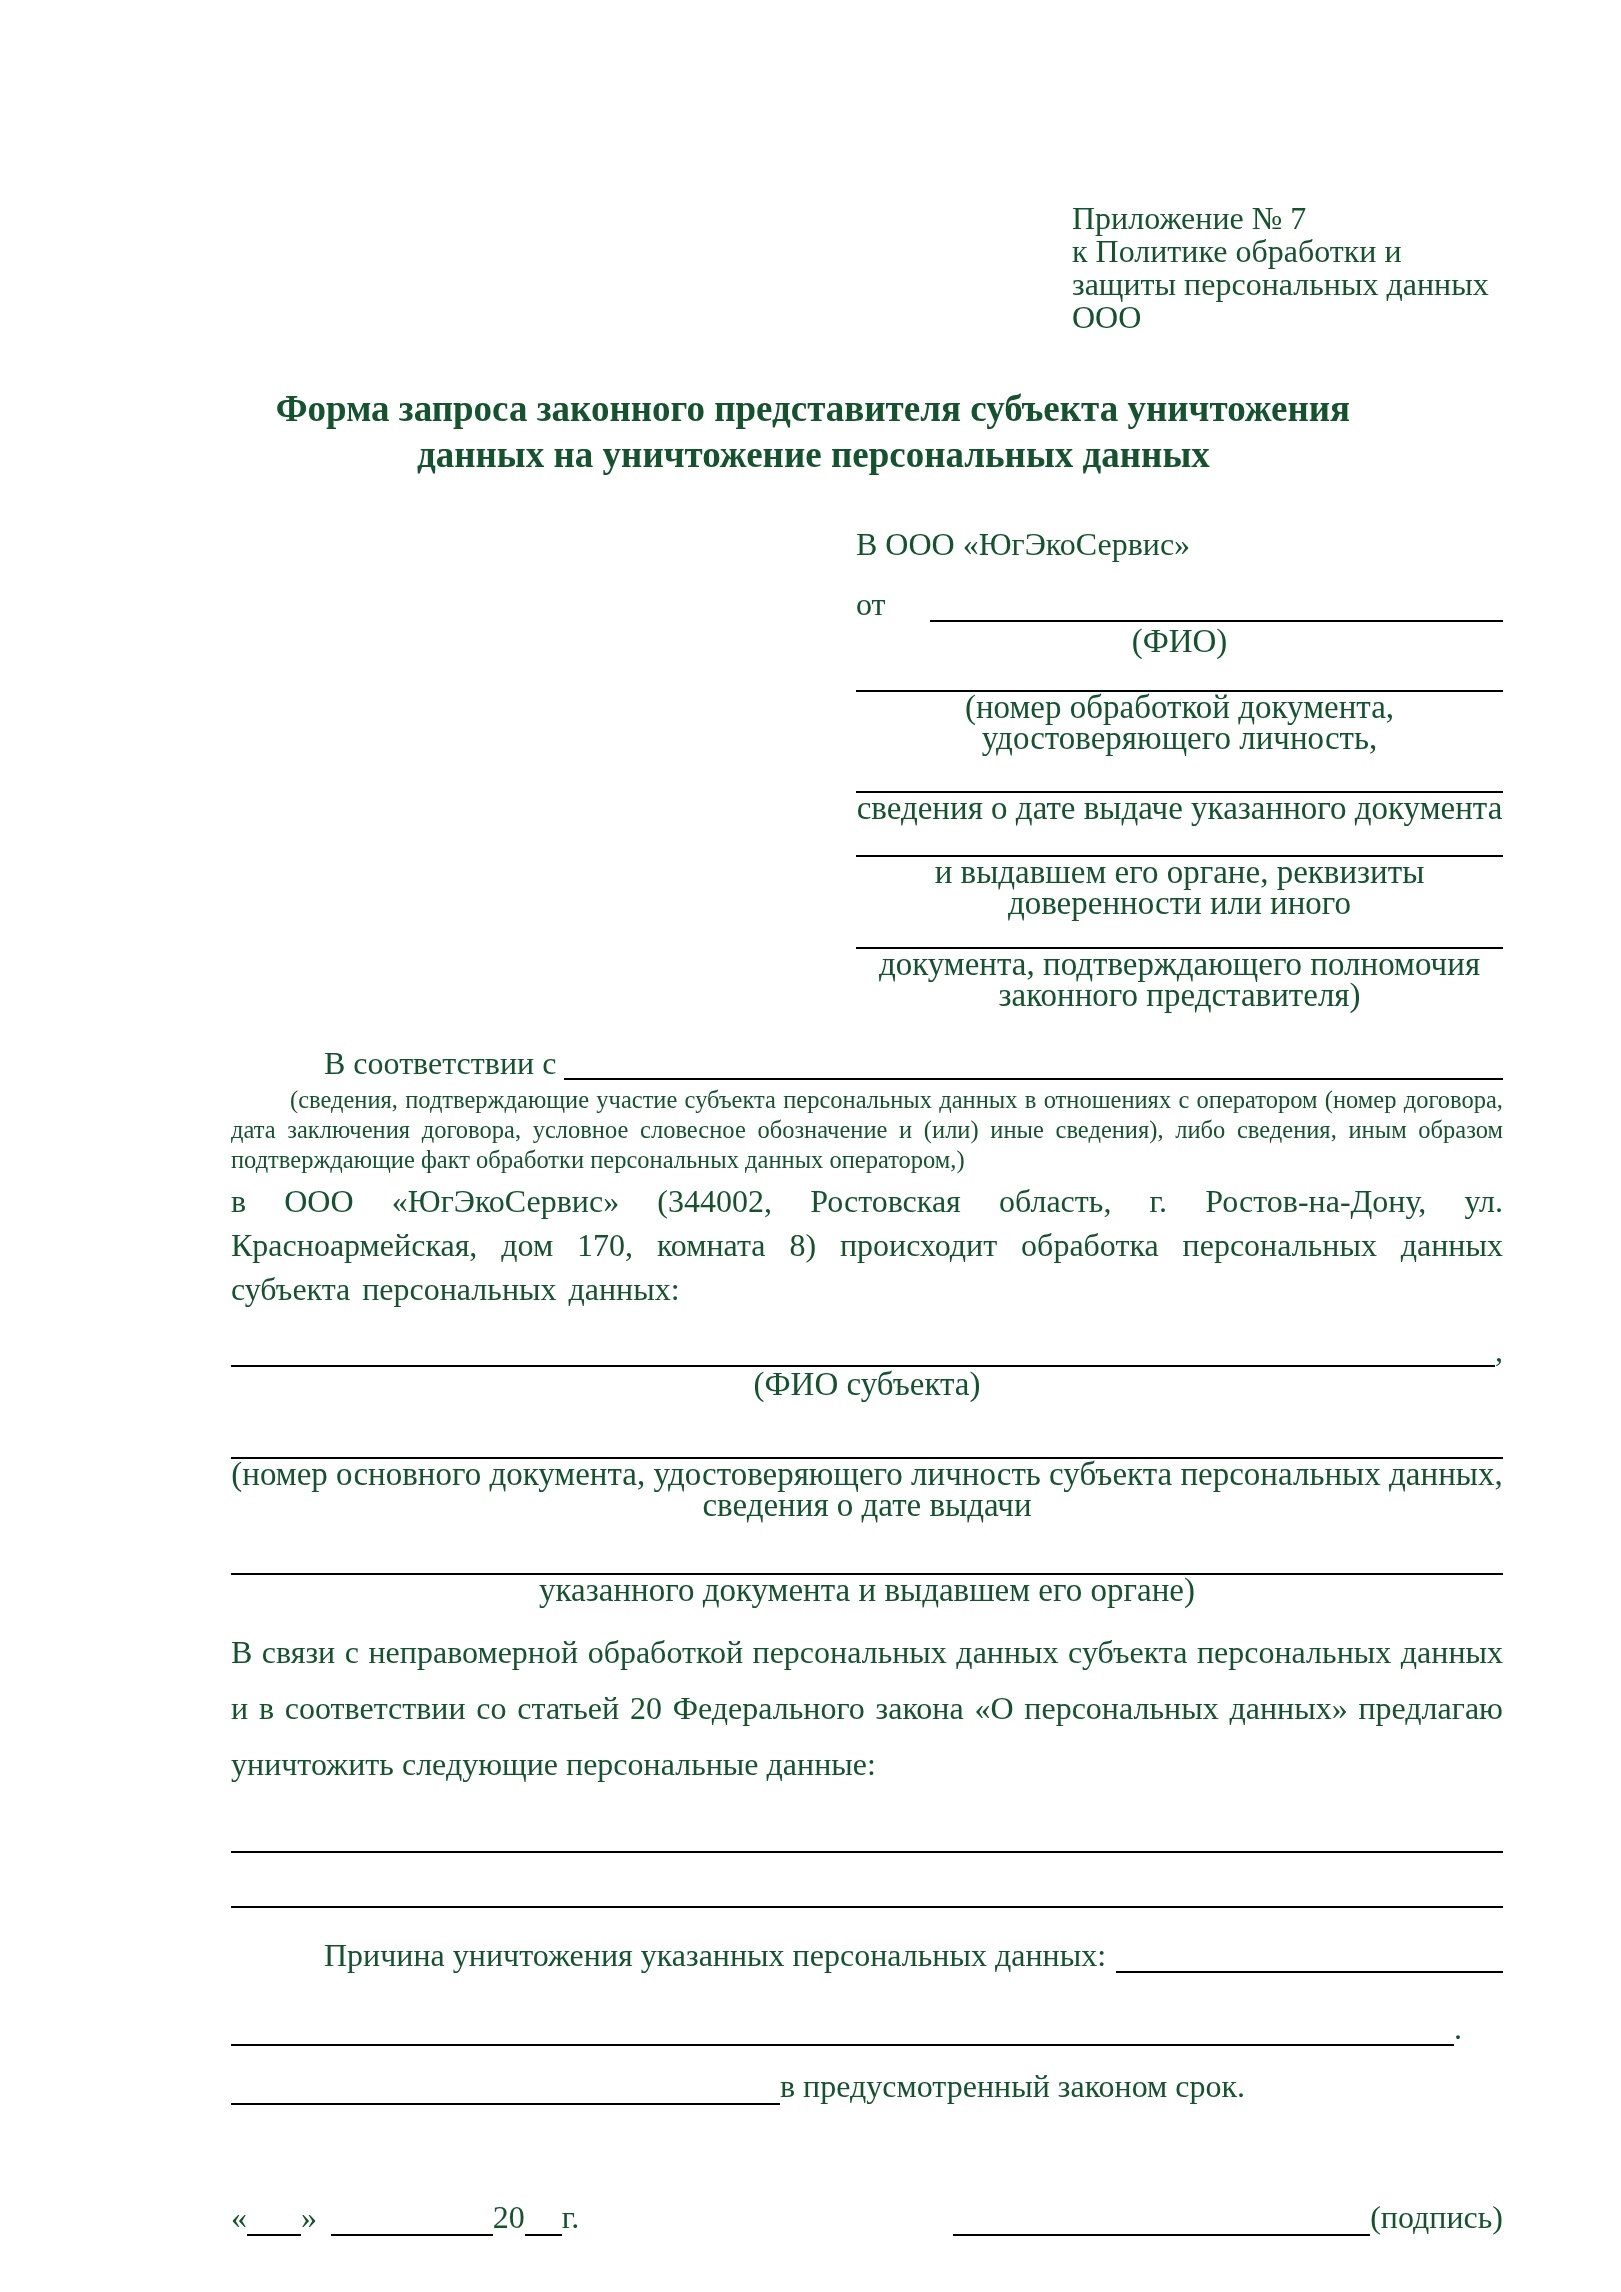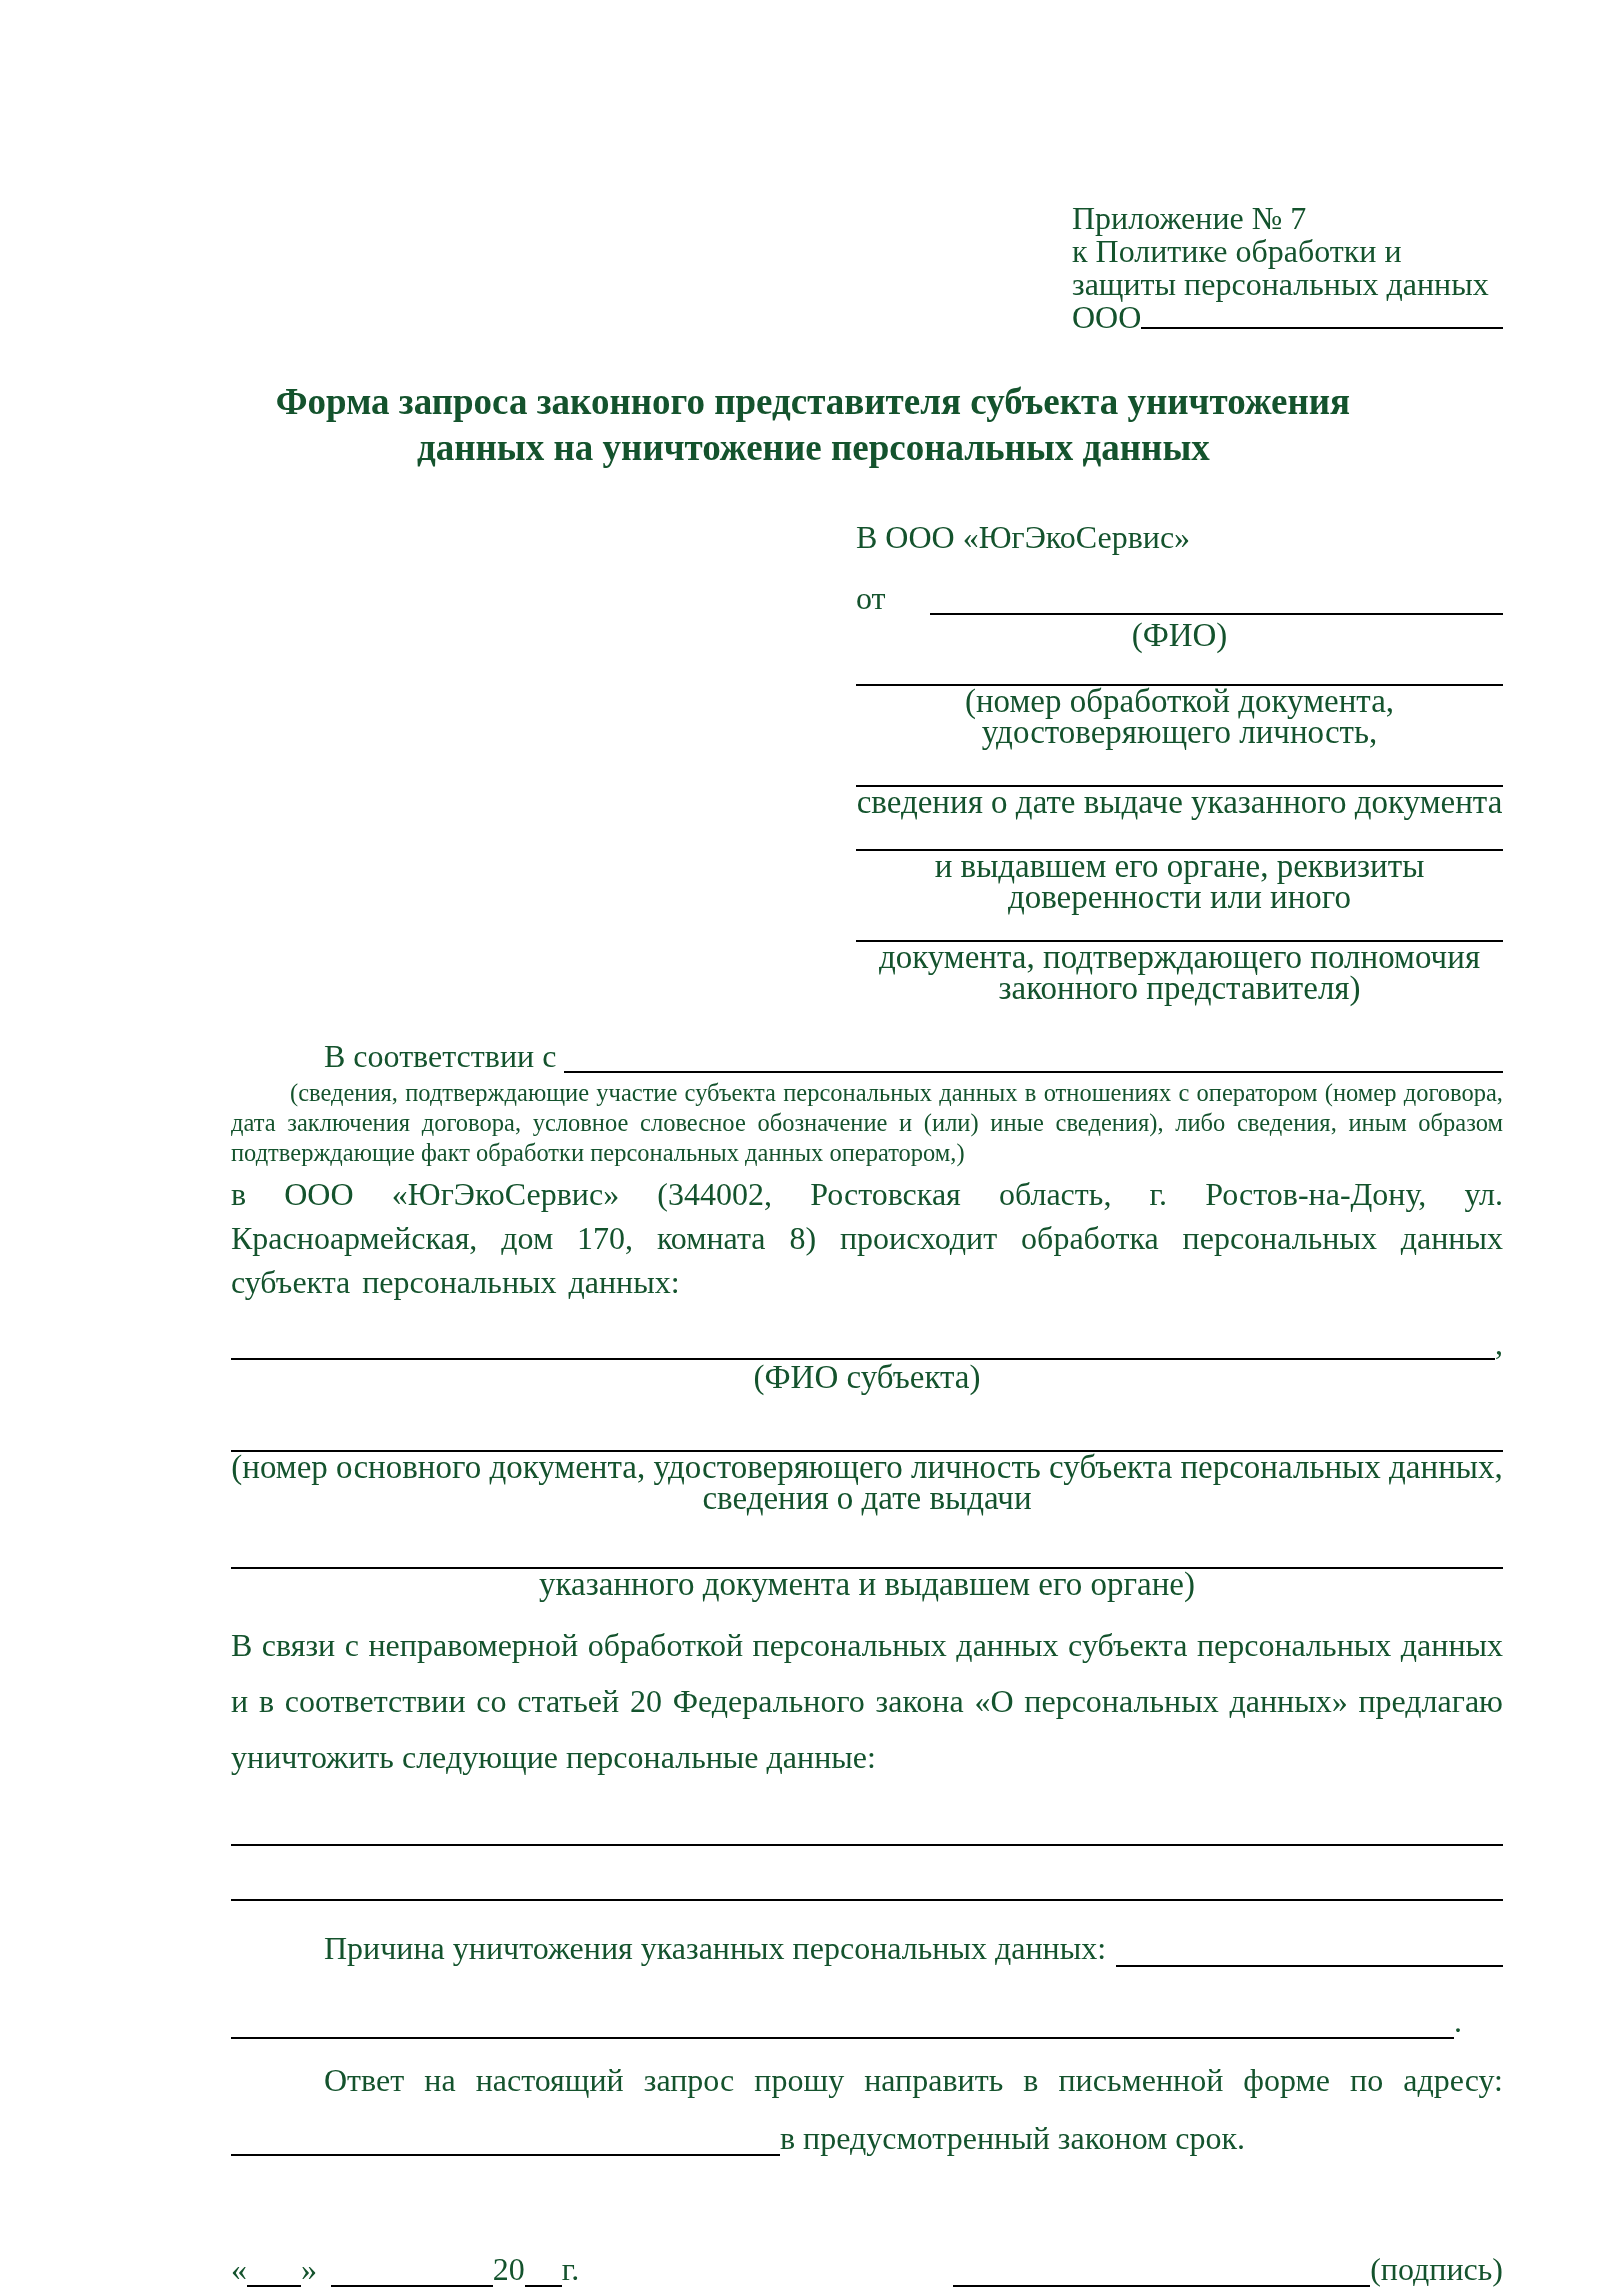--- a/index.html
+++ b/index.html
@@ -11,21 +11,21 @@
     background:#ffffff;
     color:#14532d;
     font-family:"Liberation Serif","DejaVu Serif",serif;
     font-size:32px;
     padding:0 118px 0 231px;
     overflow:hidden;
   }
   
   .fl { border-bottom:2.9px solid #000; align-self:flex-end; margin-bottom:4.9px; }
   .grow { flex:1 1 auto; }
-  .frow { display:flex; }
+  .frow { display:flex;flex-direction:column; }
   .uline { border-bottom:2.9px solid #000; }
   .caption { font-size:33px; text-align:center; line-height:31px; }
 
   
   .appendix { margin-left:auto; width:431px; margin-top:202px; font-size:32px; line-height:33px; }
   .appendix .frow { line-height:33px; }
 
   
   .title { margin-top:45px; font-weight:bold; font-size:37px; line-height:46px; }
   .title .t1 { text-align:center; padding-right:108px; }
@@ -138,21 +138,20 @@
 
   <div class="reason-row">
     <span class="lbl">Причина уничтожения указанных персональных данных:</span>
     <span class="fl grow"></span>
   </div>
   <div class="reason-line">
     <span class="fl grow"></span>
     <span>.</span>
   </div>
 
-  <div class="reply-par">Ответ на настоящий запрос прошу направить в письменной форме по адресу:</div>
   <div class="reply-line">
     <span class="fl"></span>
     <span>в предусмотренный законом срок.</span>
   </div>
 
   <div class="footer-row">
     <div class="footer-left">
       <span>«</span>
       <span class="fl w55"></span>
       <span>»</span>

